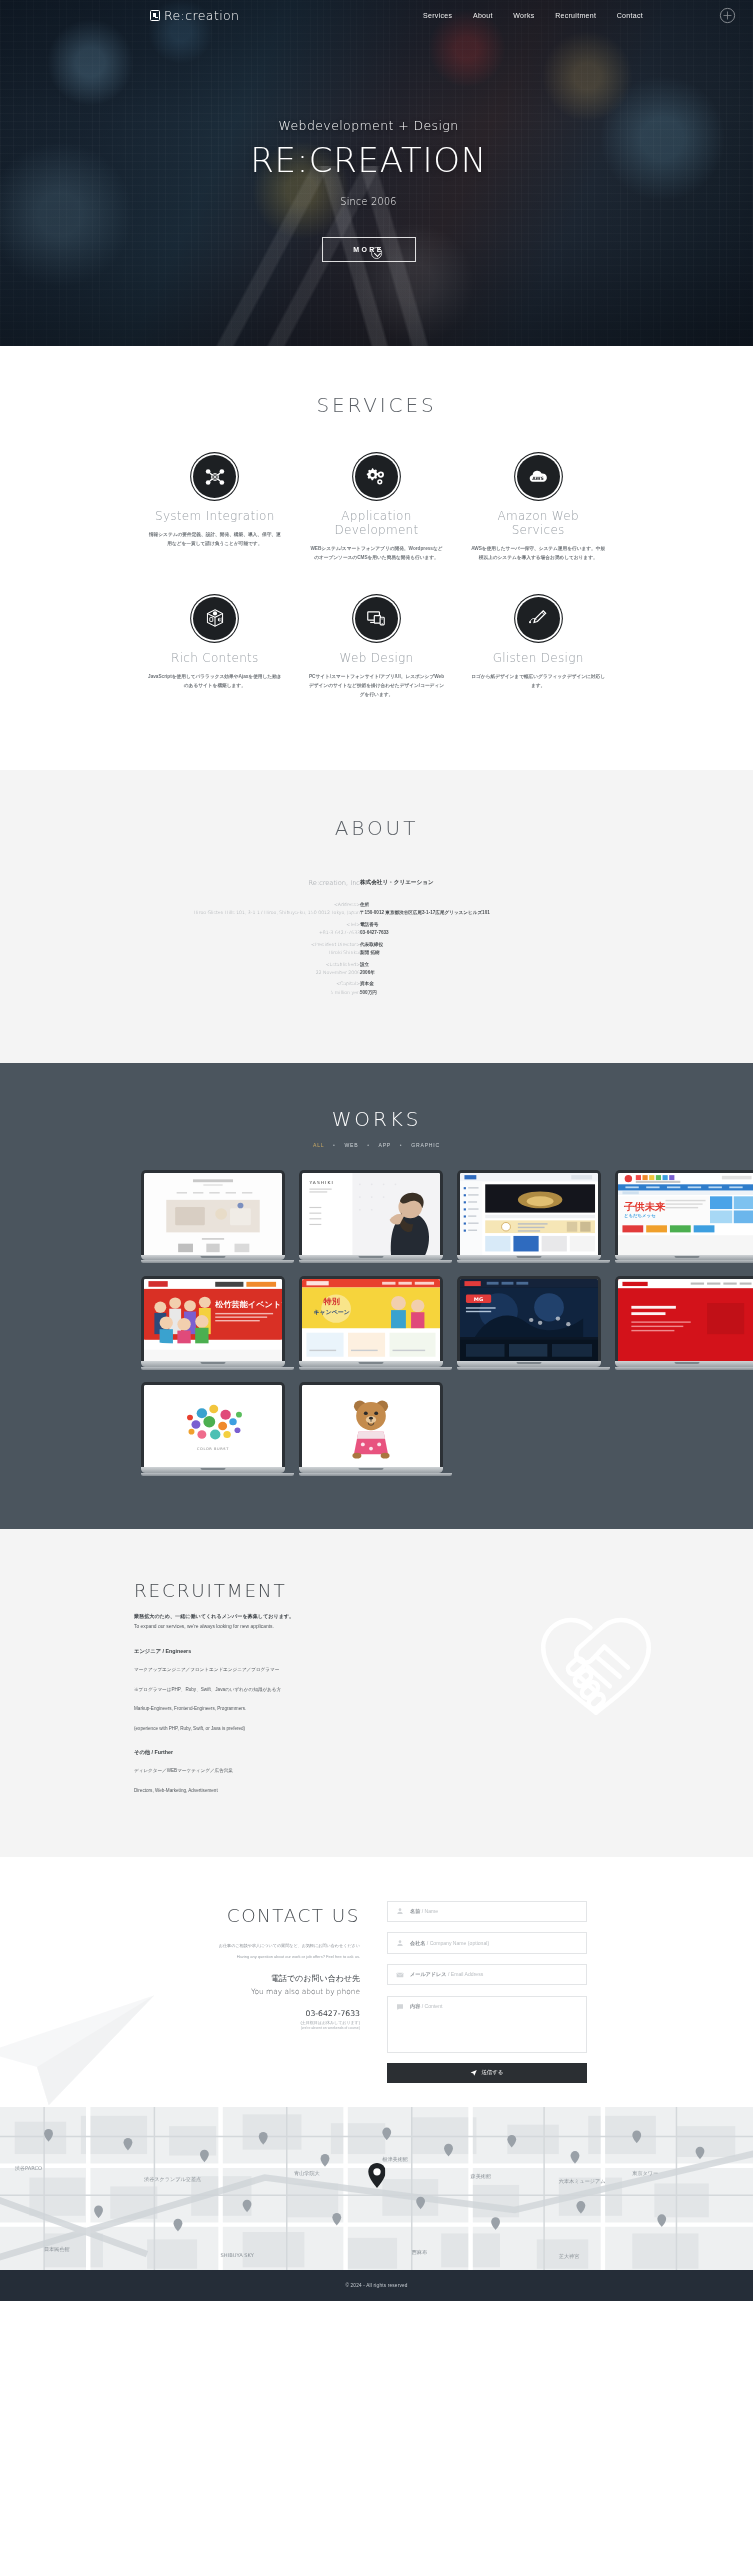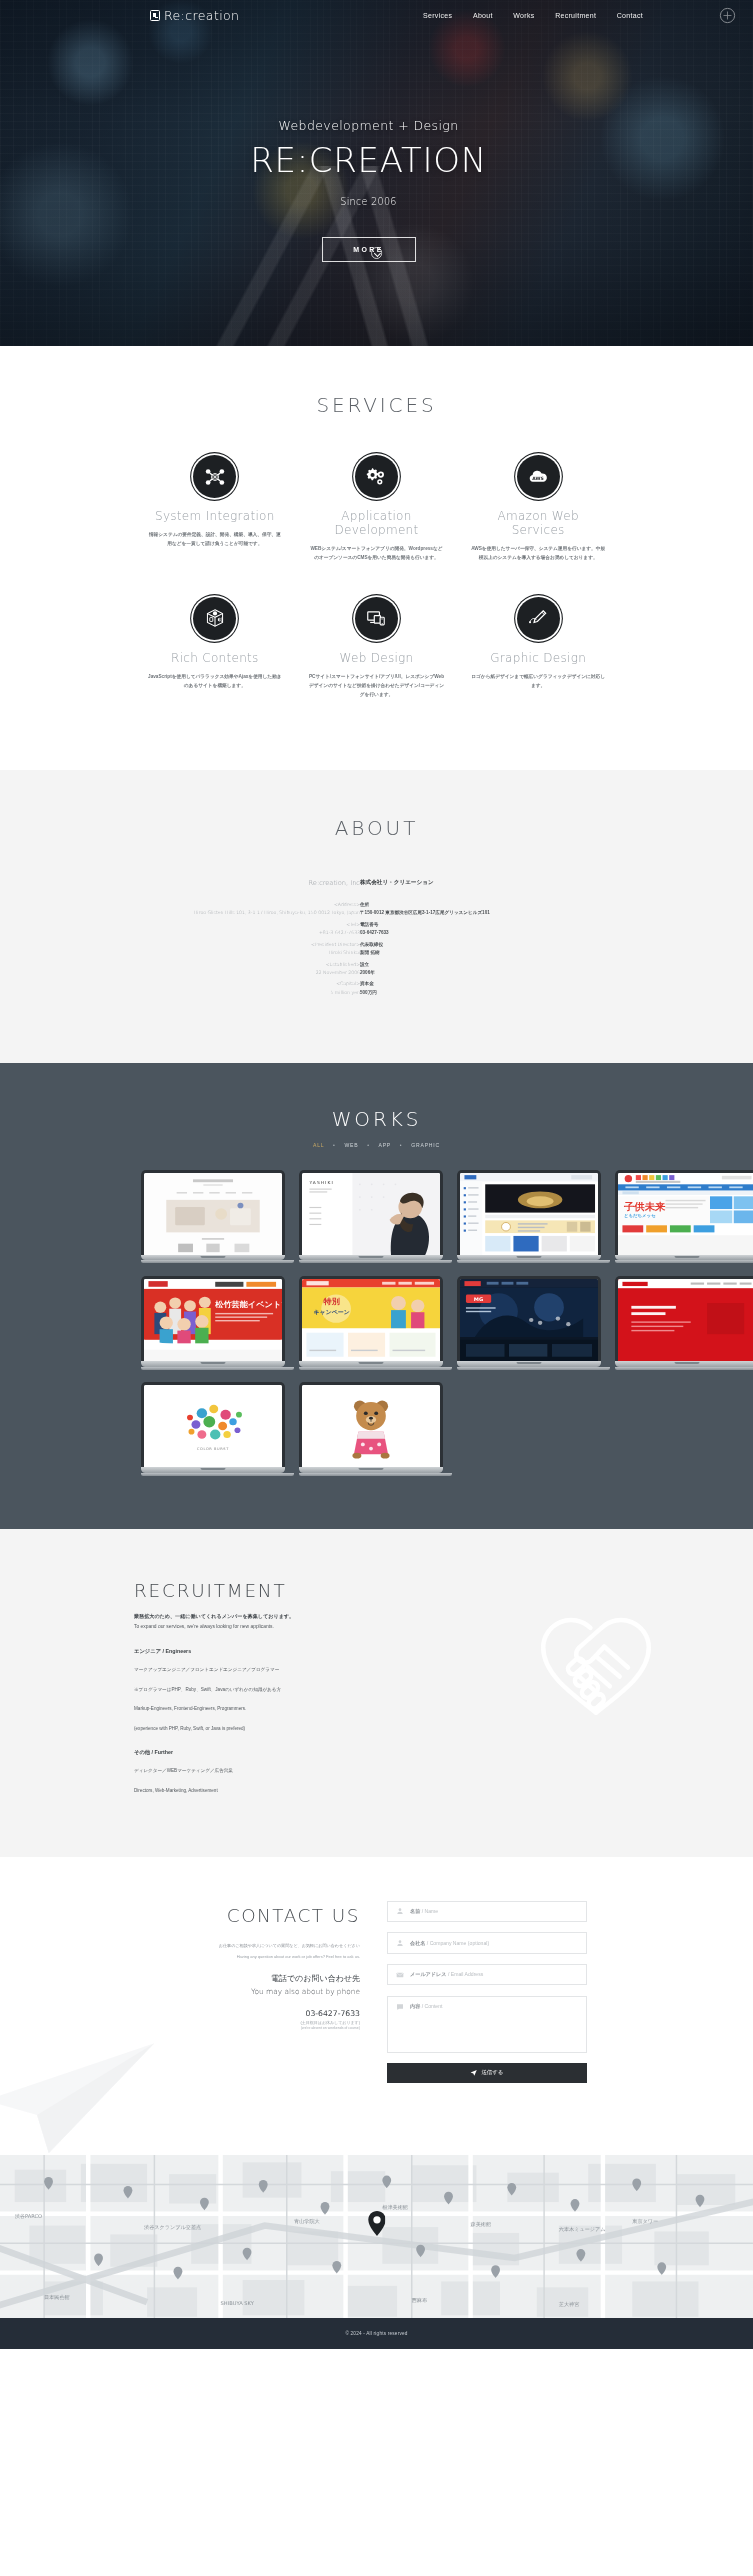--- a/index.html
+++ b/index.html
@@ -230,21 +230,21 @@
   .recruit .cat {
     margin-top: 16px; font-size: 5.3px; font-weight: 700; color: #3d4246;
   }
   .recruit .cat-body { margin-top: 6.6px; }
   .recruit-heart {
     position: absolute; right: 87px; top: 60px;
     width: 140px; height: 132px; z-index: 1; opacity: 1;
   }
 
   
-  .contact { background: #fff; padding: 44px 0 72px; position: relative; overflow: hidden; }
+  .contact { background: #fff; padding: 44px 0 24px; position: relative; overflow: hidden; }
   .contact-plane {
     position: absolute; left: -22px; bottom: -7.4px; width: 184px; height: 132px;
     opacity: .55; z-index: 0;
   }
   .contact-wrap {
     width: 581px; margin: 0 auto; display: flex; gap: 26.5px;
     position: relative; z-index: 2; align-items: flex-start;
   }
   .contact-left { width: 274px; text-align: right; padding-top: 4.4px; }
   .contact-left h2 {
@@ -411,21 +411,21 @@
 
     <div class="svc">
       <div class="svc-circle">
         <svg viewBox="0 0 32 32">
           <path d="M4 22c3-7 8-6 10-3" fill="none" stroke="#fff" stroke-width="1.3"></path>
           <circle cx="4.4" cy="22.2" r="1.5"></circle>
           <path d="M23.5 5.5l3.6 3.6-12 12-4.8 1.2 1.2-4.8z" fill="none" stroke="#fff" stroke-width="1.8"></path>
           <path d="M21.6 7.4l3.6 3.6" stroke="#fff" stroke-width="1.4"></path>
         </svg>
       </div>
-      <div class="svc-name">Graphic Design</div>
+      <div class="svc-name">Glisten Design</div>
       <div class="svc-desc">ロゴから紙デザインまで幅広いグラフィックデザインに対応します。</div>
     </div>
 
   </div>
 </section>
 
 <section class="about">
   <h2 class="sec-title">ABOUT</h2>
   <div class="about-body">
 

